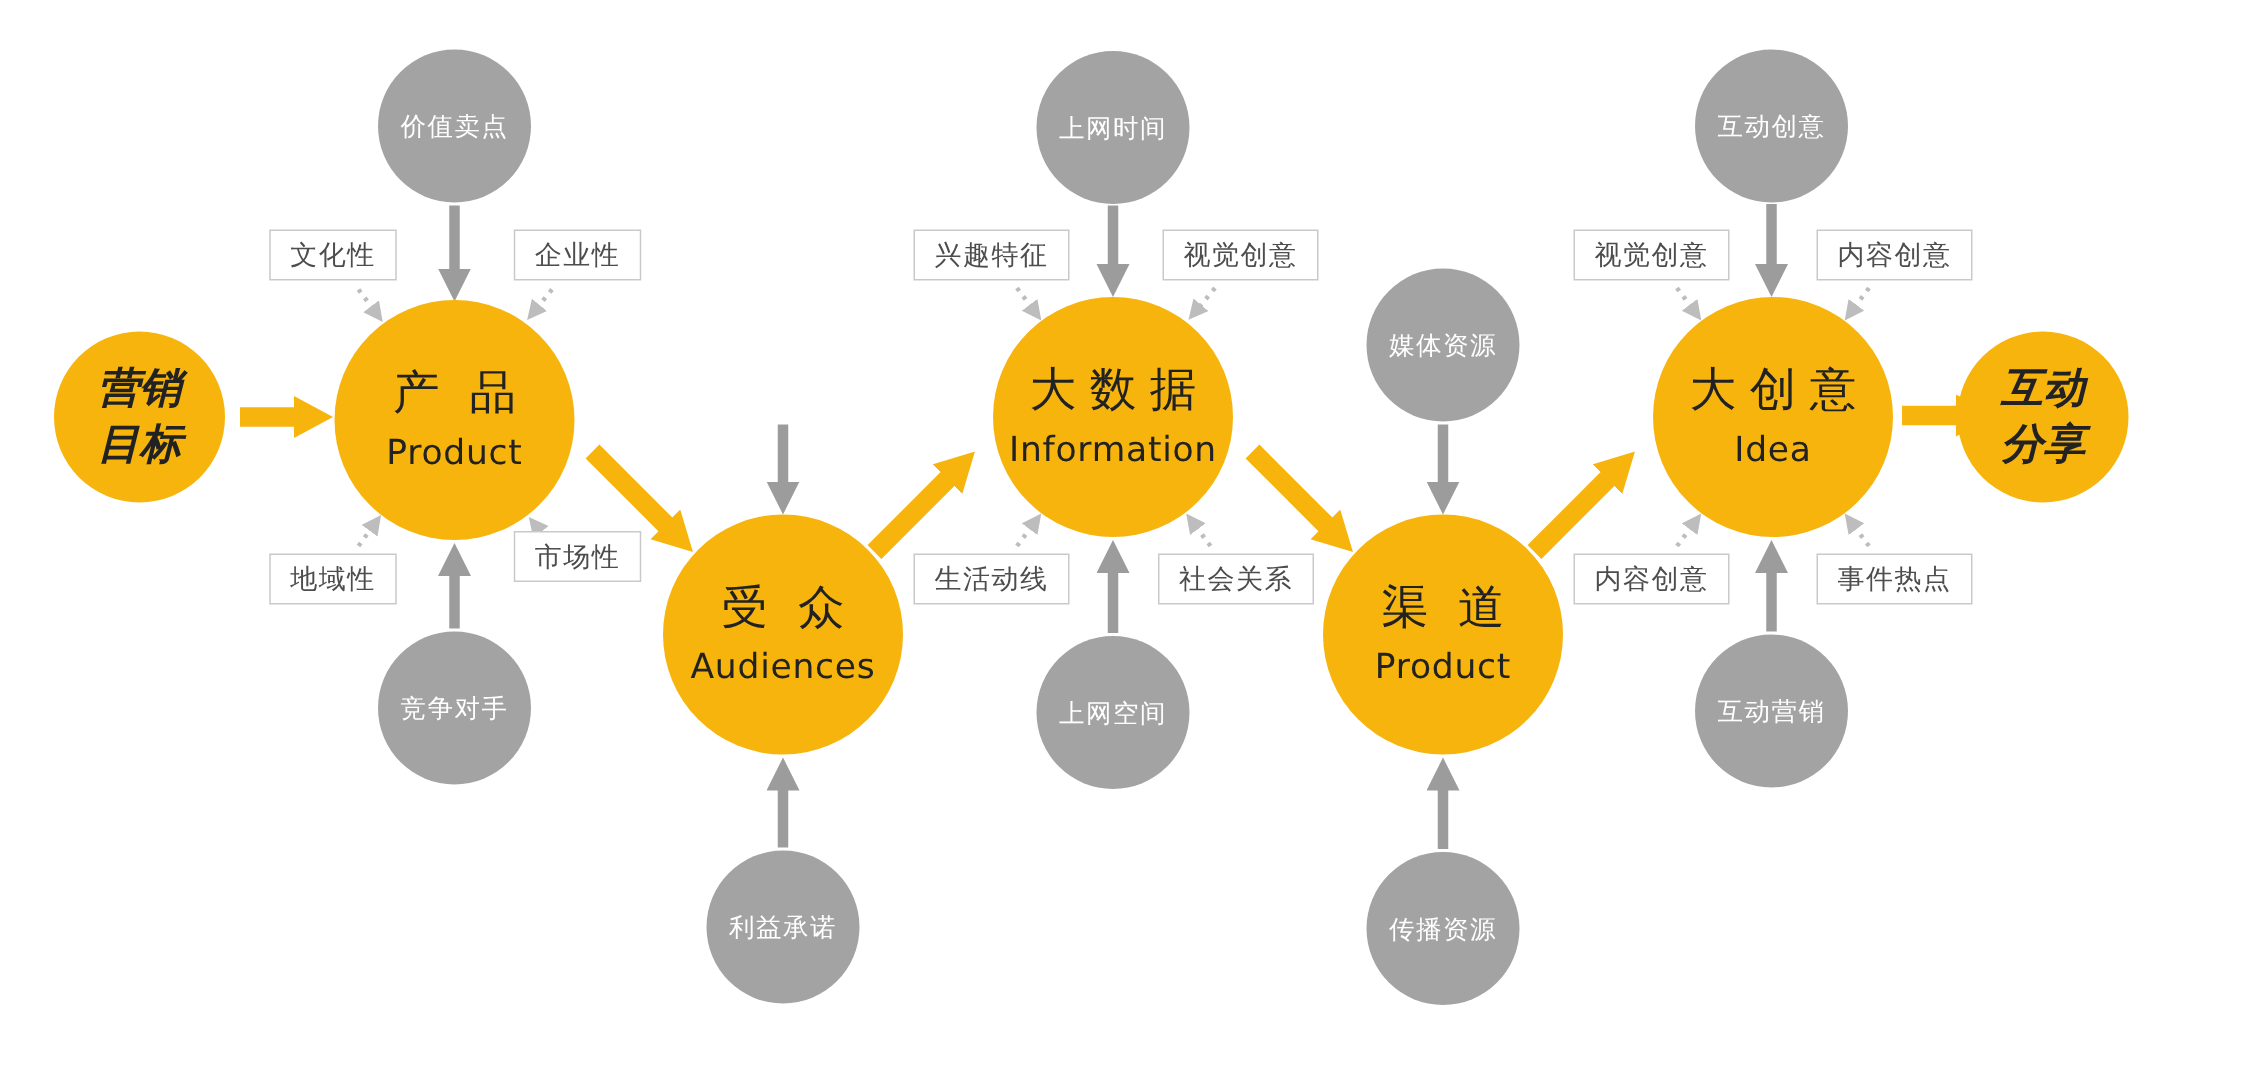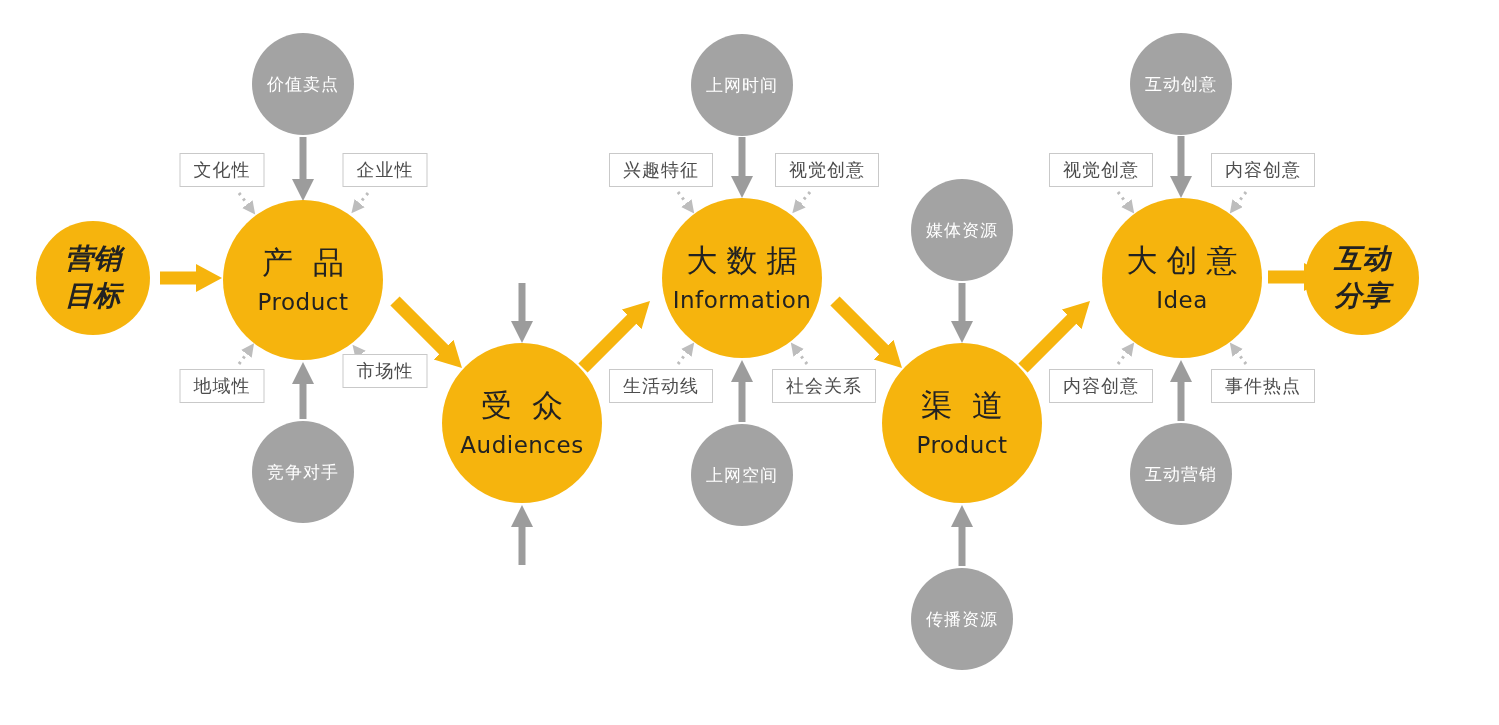--- a/index.html
+++ b/index.html
@@ -111,20 +111,23 @@
   <div class="tag" style="left:1263px;top:170px">内容创意</div>
   <div class="tag" style="left:1101px;top:386px">内容创意</div>
   <div class="tag" style="left:1263px;top:386px">事件热点</div>
 
   <div class="node graybg sat" style="left:252px;top:33px">
       <span>价值卖点</span>
     </div>
   <div class="node graybg sat" style="left:252px;top:421px">
       <span>竞争对手</span>
     </div>
+  <div class="node graybg sat" style="left:471px;top:567px">
+      <span>利益承诺</span>
+    </div>
   <div class="node graybg sat" style="left:691px;top:34px">
       <span>上网时间</span>
     </div>
   <div class="node graybg sat" style="left:691px;top:424px">
       <span>上网空间</span>
     </div>
   <div class="node graybg sat" style="left:911px;top:179px">
       <span>媒体资源</span>
     </div>
   <div class="node graybg sat" style="left:911px;top:568px">

